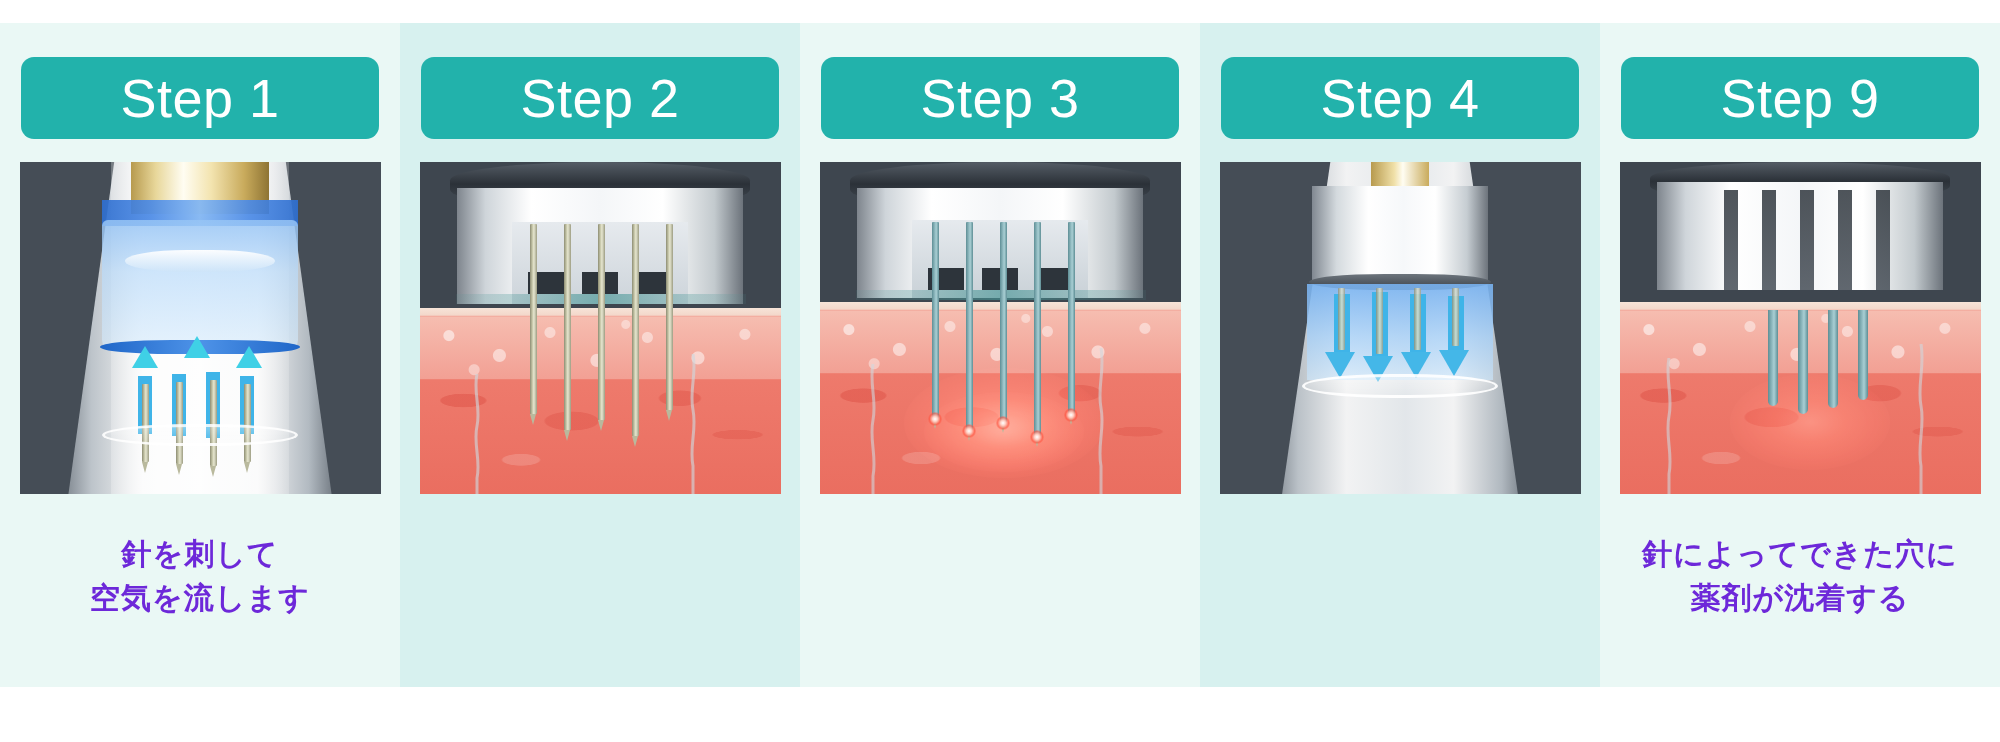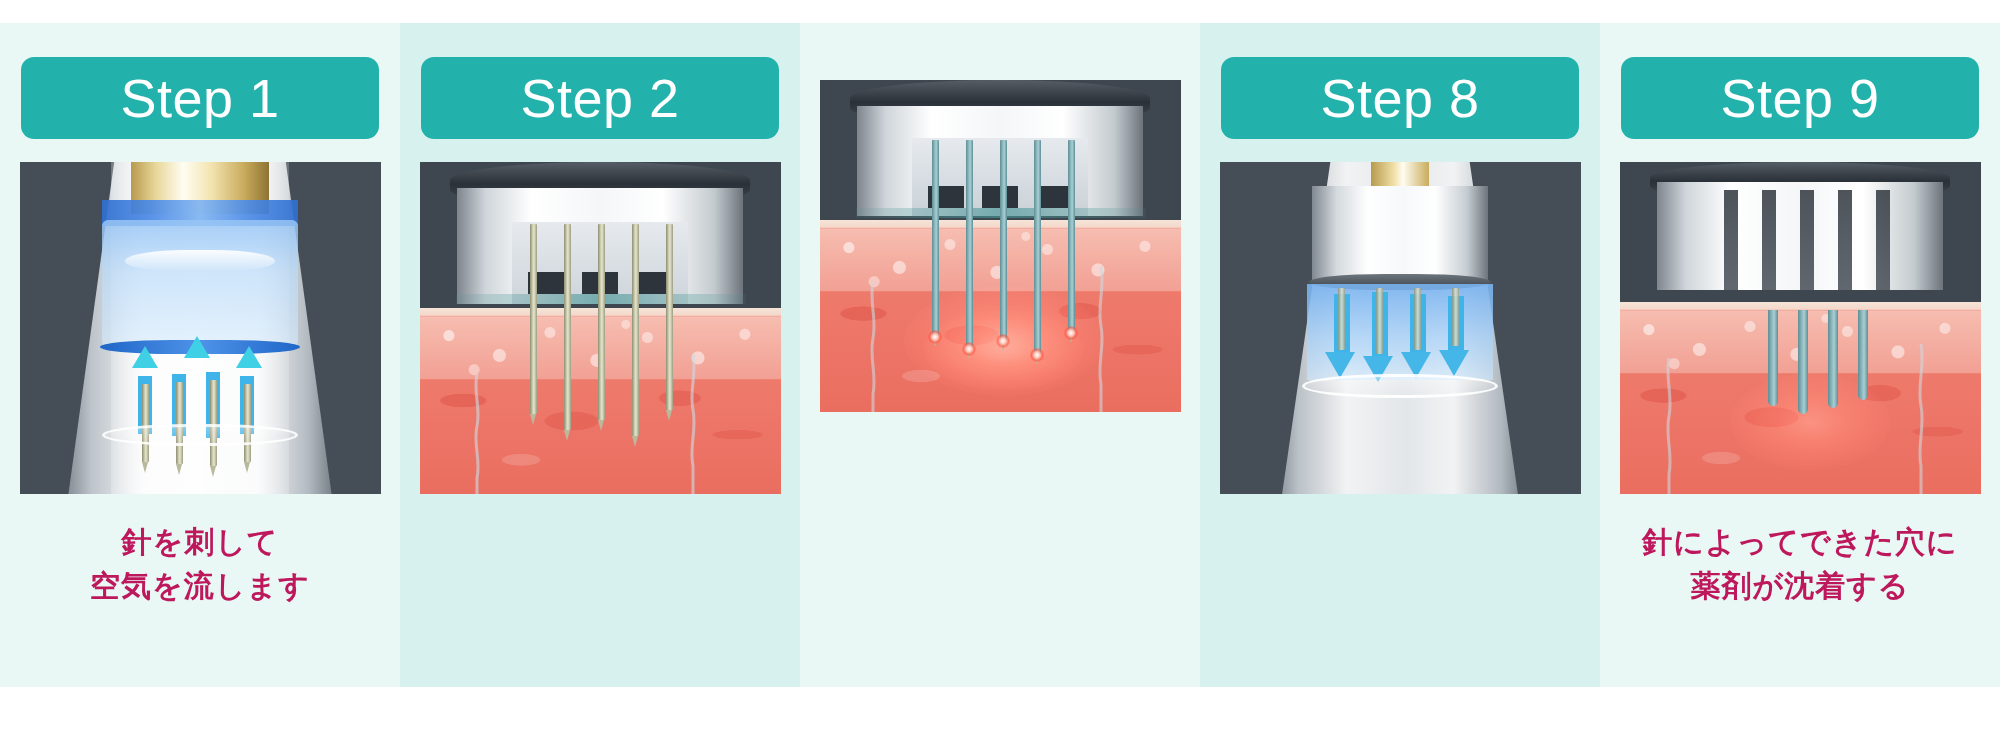--- a/index.html
+++ b/index.html
@@ -182,23 +182,23 @@
   }
   .rf-spark {
     position: absolute;
     width: 14px; height: 14px;
     border-radius: 50%;
     background: radial-gradient(circle, #fff 0%, #ffd0c4 25%, rgba(255,80,60,.6) 55%, rgba(255,60,40,0) 80%);
   }
 
   
   .caption {
-    margin-top: 26px;
+    margin-top: 38px;
     text-align: center;
-    color: #be185d;
+    color: #6d28d9;
     font-size: 30px;
     line-height: 1.45;
     font-weight: 700;
     letter-spacing: 1px;
     font-family: "DejaVu Sans", "Liberation Sans", sans-serif;
     white-space: pre-line;
   }
 </style>
 </head>
 <body>
@@ -314,20 +314,21 @@
           <div class="needle sharp" style="left:144px;top:62px;height:206px;"></div>
           <div class="needle sharp" style="left:178px;top:62px;height:196px;"></div>
           <div class="needle sharp" style="left:212px;top:62px;height:212px;"></div>
           <div class="needle sharp" style="left:246px;top:62px;height:186px;"></div>
         </div>
       </div>
 
     </div>
 
     <div class="step-col tint-a">
+      <div class="step-chip">Step 3</div>
 
       <div class="illus">
         <div class="illus-inner">
           <div style="position:absolute;inset:0;background:#3e464f;"></div>
 
           <div style="position:absolute;left:50%;top:0;transform:translateX(-50%);
                       width:300px;height:46px;border-radius:50%/40%;
                       background:linear-gradient(180deg,#555d66 0%,#2b3138 48%,#464e57 100%);"></div>
 
           <div style="position:absolute;left:50%;top:26px;transform:translateX(-50%);
@@ -371,21 +372,21 @@
           <div class="rf-spark" style="left:142px;top:262px;"></div>
           <div class="rf-spark" style="left:176px;top:254px;"></div>
           <div class="rf-spark" style="left:210px;top:268px;"></div>
           <div class="rf-spark" style="left:244px;top:246px;"></div>
         </div>
       </div>
 
     </div>
 
     <div class="step-col tint-b">
-      <div class="step-chip">Step 8</div>
+      <div class="step-chip">Step 4</div>
 
       <div class="illus">
         <div class="illus-inner">
           <div style="position:absolute;inset:0;background:#454d56;"></div>
 
           <div style="position:absolute;left:50%;top:0;transform:translateX(-50%);
                       width:268px;height:332px;
                       clip-path:polygon(24% 0%, 76% 0%, 94% 100%, 6% 100%);
                       background:linear-gradient(90deg,#6f7780 0%,#c3cad0 12%,#ffffff 30%,#eef2f5 52%,#ffffff 70%,#b8c0c7 88%,#5d656e 100%);
                       opacity:.93;"></div>

